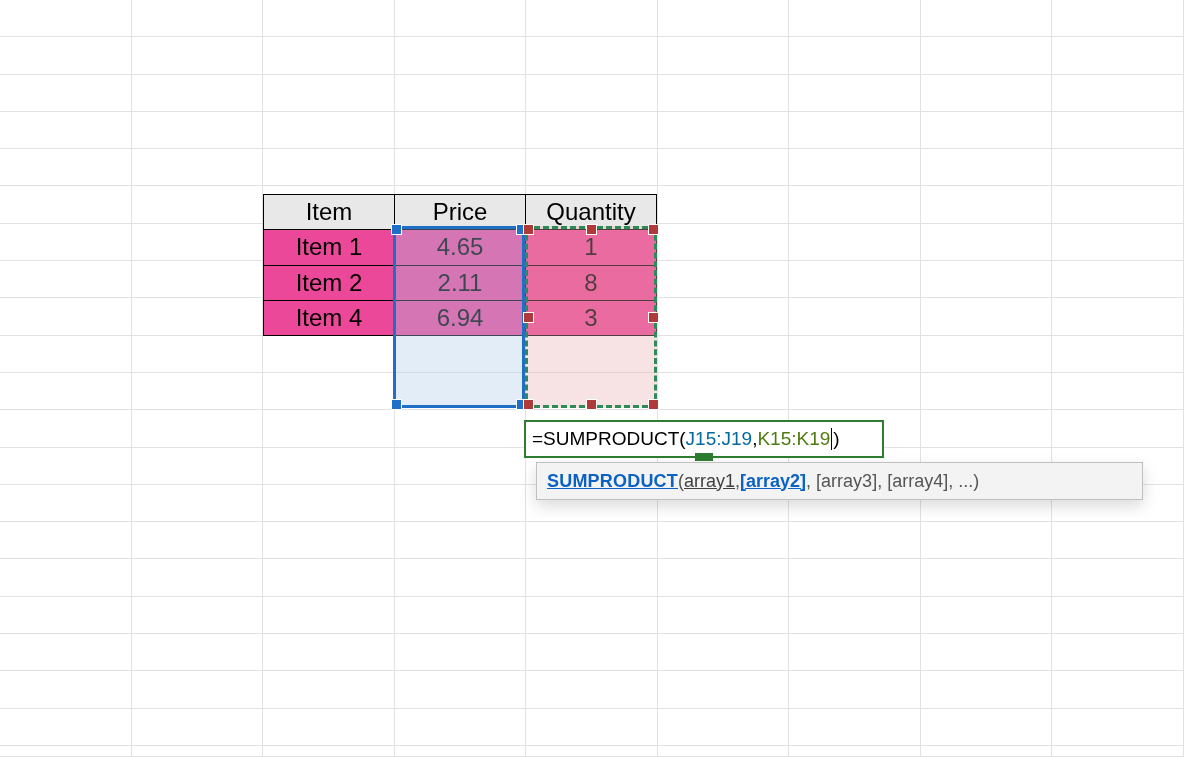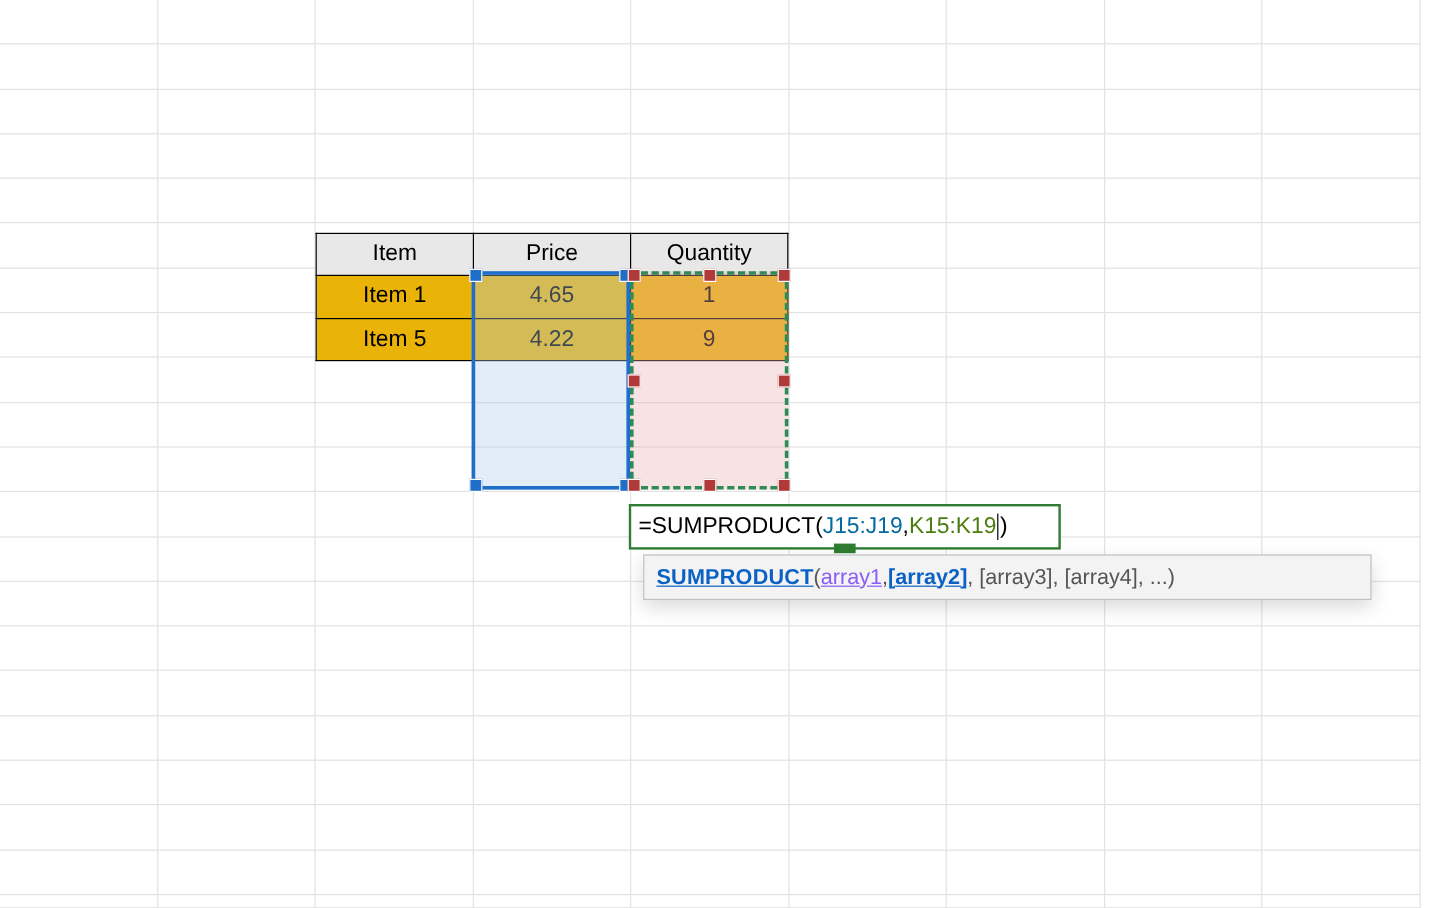--- a/index.html
+++ b/index.html
@@ -30,32 +30,32 @@
   
   .overlay { position: absolute; inset: 0; }
 
   
   .data-table {
     position: absolute;
     left: 263px;
     top: 194px;
     width: 393px;
     border-collapse: collapse;
-    font-size: 19px;
+    font-size: 24px;
     color: #000;
     table-layout: fixed;
   }
   .data-table td {
     border: 1px solid #000;
     height: 35.3px;
     box-sizing: border-box;
     text-align: center;
     vertical-align: middle;
     padding: 0;
-    background: #eab308;
+    background: #ec4899;
   }
   .data-table .hdr td {
     background: #e9e8e9;
     font-weight: 400;
   }
   .data-table col.c-item  { width: 131px; }
   .data-table col.c-price { width: 131px; }
   .data-table col.c-qty   { width: 131px; }
 
   
@@ -149,21 +149,21 @@
     background:#f3f3f3;
     border:1px solid #c0c0c0;
     box-shadow: 0 6px 16px rgba(0,0,0,0.15);
     font-size: 18px;
     display:flex;
     align-items:center;
     padding:0 10px;
     color:#444;
   }
   .hint .fnname { color:#0b62c4; text-decoration:underline; font-weight:600; letter-spacing:0.2px; }
-  .hint .a1 { color:#8b5cf6; text-decoration:underline; }
+  .hint .a1 { color:#404040; text-decoration:underline; }
   .hint .a2 { color:#0b62c4; text-decoration:underline; font-weight:700; }
   .hint .plain { color:#555; }
 </style>
 </head>
 <body>
 
 <div class="grid">
     <div class="cell"></div>
     <div class="cell"></div>
     <div class="cell"></div>
@@ -368,23 +368,28 @@
       <td>Item</td>
       <td>Price</td>
       <td>Quantity</td>
     </tr>
     <tr>
       <td>Item 1</td>
       <td>4.65</td>
       <td>1</td>
     </tr>
     <tr>
-      <td>Item 5</td>
-      <td>4.22</td>
-      <td>9</td>
+      <td>Item 2</td>
+      <td>2.11</td>
+      <td>8</td>
+    </tr>
+    <tr>
+      <td>Item 4</td>
+      <td>6.94</td>
+      <td>3</td>
     </tr>
   </tbody>
     </table>
 
   <div class="sel-blue">
     <div class="handle hTL"></div>
     <div class="handle hTR"></div>
     <div class="handle hBL"></div>
     <div class="handle hBR"></div>
   </div>

